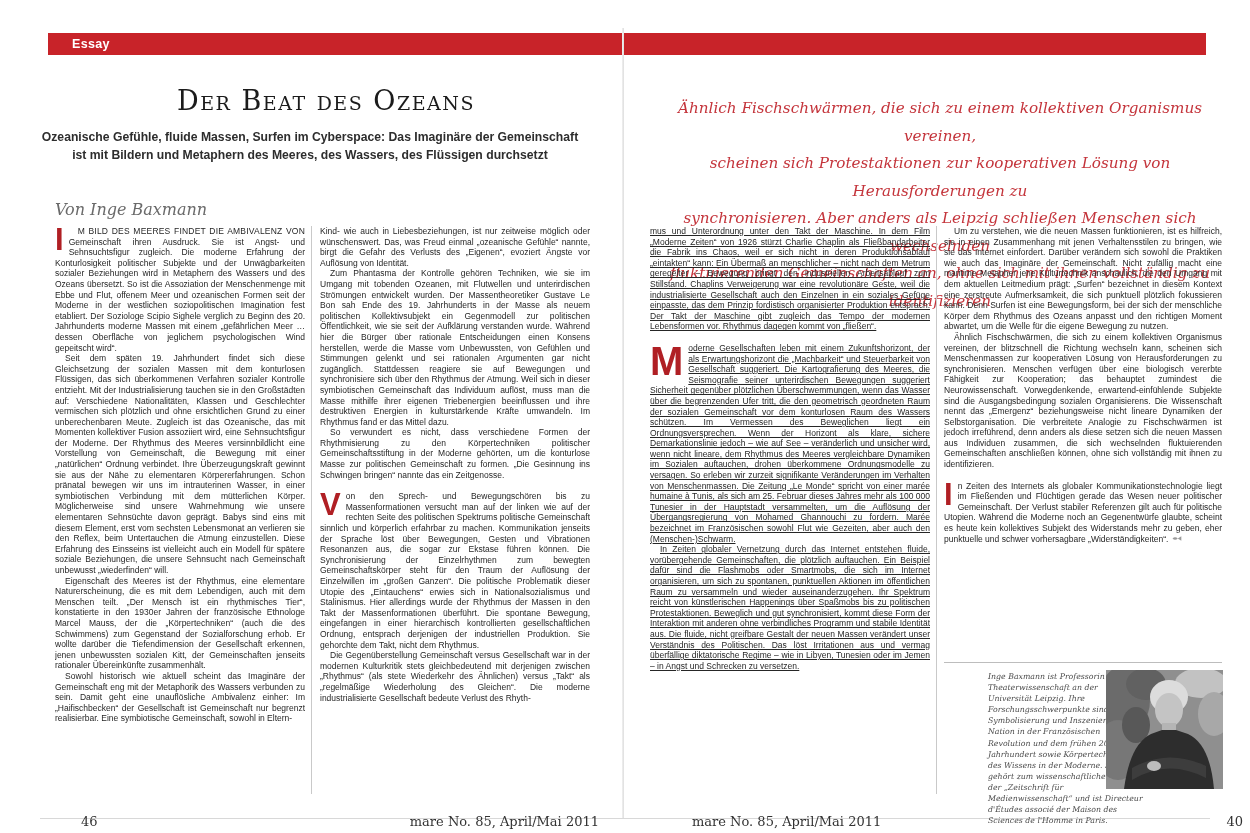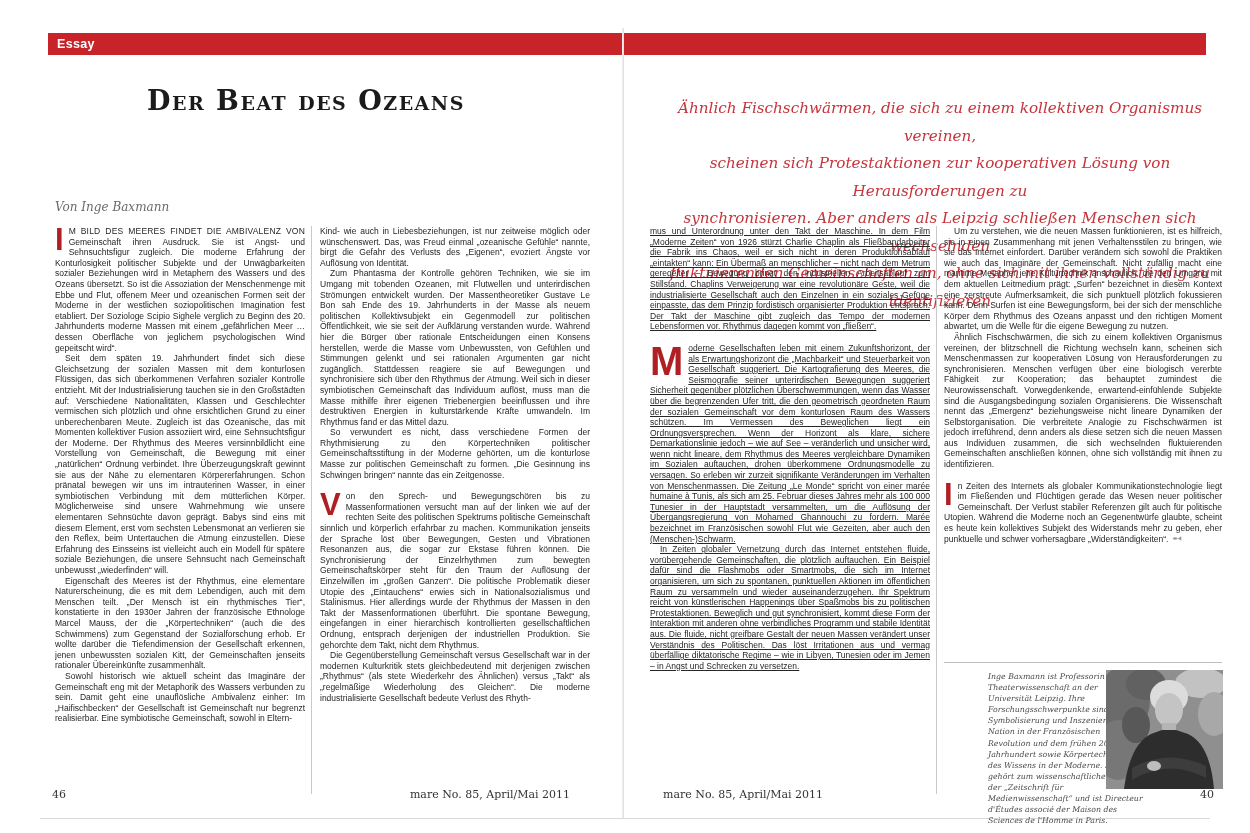--- a/index.html
+++ b/index.html
@@ -1,81 +1,85 @@
 <!DOCTYPE html>
 <html><head>
 <meta charset="utf-8">
 <style>
   html,body{margin:0;padding:0;background:#ffffff;}
   #spread{position:relative;width:1250px;height:833px;background:#ffffff;overflow:hidden;
           font-family:"Liberation Sans",sans-serif;}
   
   #essay-bar{position:absolute;left:48px;top:33px;width:1158px;height:22px;background:#C82329;}
-  #essay-bar .lbl{display:block;padding-left:9px;color:#ffffff;font-weight:bold;
+  #essay-bar .lbl{display:block;padding-left:24px;color:#ffffff;font-weight:bold;
                   font-size:12.5px;line-height:22px;letter-spacing:.3px;}
   
-  .title{position:absolute;left:36px;top:85px;width:540px;text-align:center;
-         font-family:"DejaVu Serif",serif;font-variant:small-caps;font-weight:bold;
+  .title{position:absolute;left:56px;top:85px;width:540px;text-align:center;
+         font-family:"DejaVu Serif",serif;font-variant:small-caps;font-weight:normal;
          font-size:27px;line-height:32px;letter-spacing:1.5px;color:#1b1b1b;margin:0;}
   .subtitle{position:absolute;left:40px;top:129px;width:540px;text-align:center;
             font-size:12.2px;line-height:17.5px;font-weight:bold;color:#2d2d2d;}
   .byline{position:absolute;left:55px;top:200px;font-family:"DejaVu Serif",serif;
-          font-style:italic;font-size:12px;color:#6a6a6a;}
+          font-style:italic;font-size:16px;color:#6a6a6a;}
   
   .pullquote{position:absolute;left:660px;top:95px;width:560px;text-align:center;
              font-family:"DejaVu Serif",serif;font-style:italic;font-size:15.2px;
              line-height:27.5px;color:#C4343B;}
   
   .col{position:absolute;top:226px;height:572px;overflow:hidden;text-align:justify;
        font-size:8.5px;line-height:10.6px;color:#262626;}
   #col-l1{left:55px;width:250px;}
   #col-l2{left:320px;width:270px;}
   #col-r1{left:650px;width:280px;text-decoration:underline;}
   #col-r2{left:944px;width:278px;}
   .para{margin:0;text-align:justify;}
   .para.indent{text-indent:10px;}
   .para.drop-para{margin-top:11px;}
   .col .para:first-child{margin-top:0;}
   .dropcap{float:left;font-family:"Liberation Sans",sans-serif;font-weight:bold;
            font-size:31px;line-height:26px;color:#B01F24;margin:1px 5px 0 0;}
   .dropcap.big{font-size:40px;line-height:33px;margin-top:2px;}
-  .lead{letter-spacing:.2px;}
+  .lead{letter-spacing:.2px;margin-left:9px;}
   .endmark{display:inline-block;margin-left:4px;vertical-align:baseline;}
   
   .vrule{position:absolute;top:226px;height:568px;width:1px;background:#c9c9c9;}
   #vrule-left{left:311px;}
   #vrule-right{left:936px;}
   #fold{position:absolute;left:622px;top:28px;width:2px;height:790px;
         background:linear-gradient(to right,#f0f0f0,#dedede);}
   #page-edge{position:absolute;left:40px;top:818px;width:1170px;height:1px;background:#d8d8d8;}
   
   #bio-rule{position:absolute;left:944px;top:662px;width:278px;height:1px;background:#bdbdbd;}
   #bio-text{position:absolute;left:988px;top:671px;width:156px;
             font-family:"DejaVu Serif",serif;font-style:italic;font-size:7.8px;
             line-height:11.1px;color:#4c4c4c;text-align:left;}
   #author-photo{position:absolute;left:1106px;top:670px;width:117px;height:119px;overflow:hidden;}
   
-  .footer{position:absolute;top:788px;font-family:"DejaVu Serif",serif;
-          font-size:11px;color:#333333;}
+  .footer{position:absolute;top:814px;font-family:"DejaVu Serif",serif;
+          font-size:13px;color:#333333;margin-left:29px;}
   #pg-left{left:52px;}
   #issue-left{left:320px;width:250px;text-align:right;}
   #issue-right{left:663px;}
   #pg-right{left:1190px;width:24px;text-align:right;}
 </style>
 </head>
 <body>
 
 <div id="spread">
 
   <div id="essay-bar">
     <span class="lbl">Essay</span>
   </div>
 
   <h1 class="title">Der Beat des Ozeans</h1>
 
+  <div class="subtitle">
+    <div>Ozeanische Gefühle, fluide Massen, Surfen im Cyberspace: Das Imaginäre der Gemeinschaft</div>
+    <div>ist mit Bildern und Metaphern des Meeres, des Wassers, des Flüssigen durchsetzt</div>
+  </div>
 
   <div class="byline">Von Inge Baxmann</div>
 
   <div class="pullquote">
     <div>Ähnlich Fischschwärmen, die sich zu einem kollektiven Organismus vereinen,</div>
     <div>scheinen sich Protestaktionen zur kooperativen Lösung von Herausforderungen zu</div>
     <div>synchronisieren. Aber anders als Leipzig schließen Menschen sich wechselnden</div>
     <div>fluktuierenden Gemeinschaften an, ohne sich mit ihnen vollständig zu identifizieren</div>
   </div>
 

